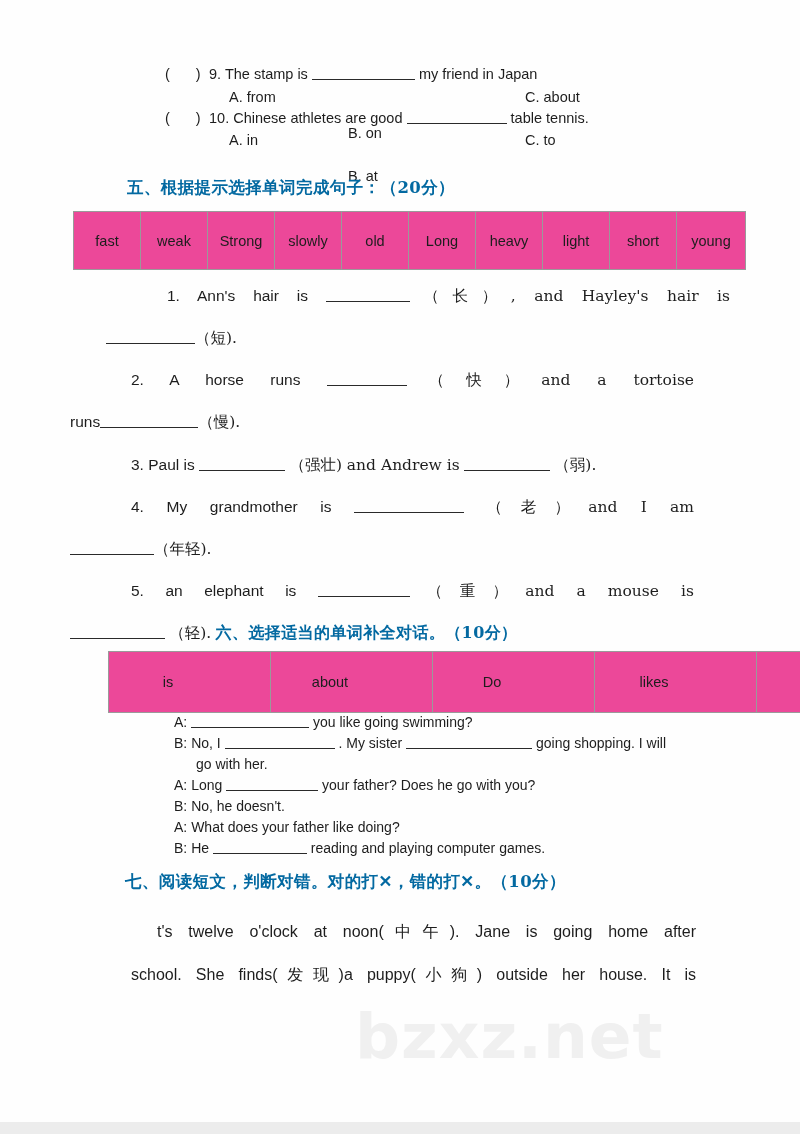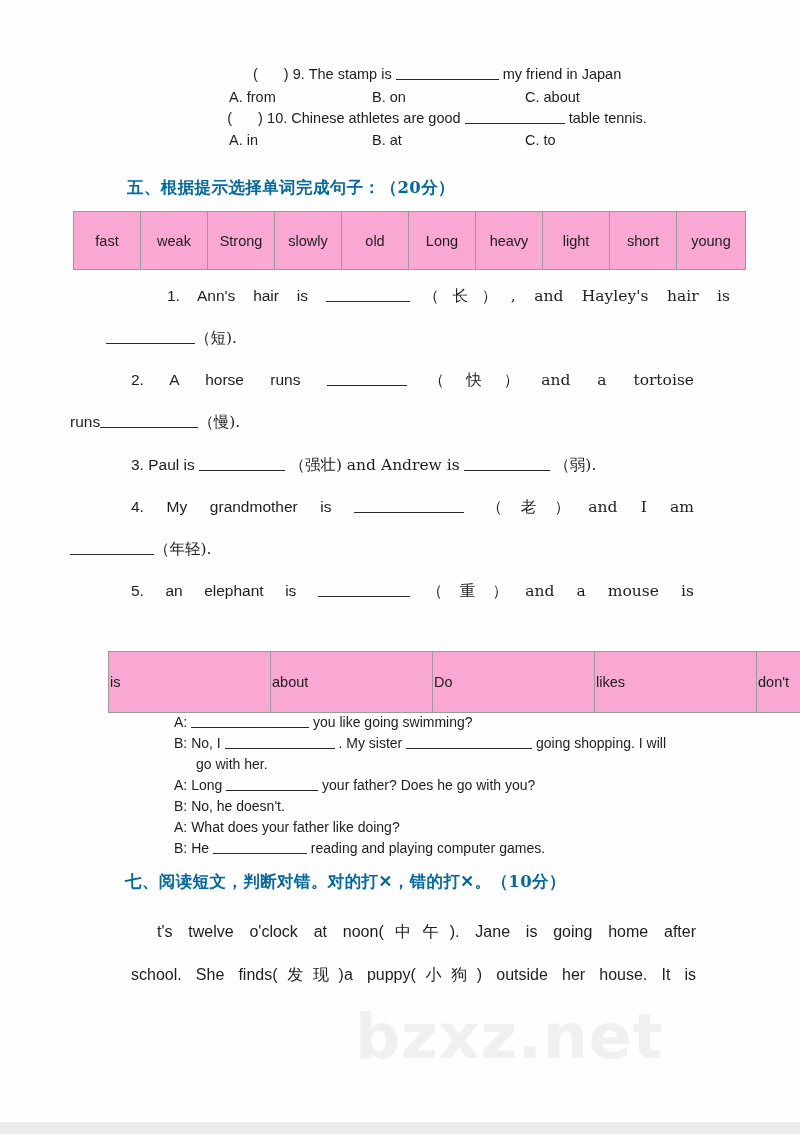--- a/index.html
+++ b/index.html
@@ -51,35 +51,34 @@
   .mc-block {
     position: absolute;
     left: 165px;
     top: 64px;
     width: 540px;
     font-size: 14.5px;
     line-height: 21.5px;
   }
   .mc-q {
     white-space: nowrap;
-    text-align: center;
   }
   .mc-paren {
     display: inline-block;
     width: 44px;
   }
   .mc-opts {
     display: block;
     padding-left: 52px;
     margin-top: 1px;
     position: relative;
     height: 21px;
   }
   .opt-a { position: absolute; left: 64px; }
-  .opt-b { position: absolute; left: 207px; }
+  .opt-b { position: absolute; left: 183px; margin-top: 36px; }
   .opt-c { position: absolute; left: 360px; }
   .blank-u {
     display: inline-block;
     border-bottom: 1.3px solid #2a2a2a;
     height: 13px;
     vertical-align: -1px;
   }
 
   
   .cn-head {
@@ -103,40 +102,40 @@
   
   .wordbank {
     position: absolute;
     border-collapse: collapse;
     table-layout: fixed;
   }
   .wordbank td {
     border: 1px solid #9a9a9a;
     font-size: 14.5px;
     color: #1d1d1d;
-    background: #f9a8d4;
+    background: #ec4899;
   }
   #bank1 {
     left: 73px;
     top: 211px;
     width: 642px;
   }
   #bank1 td {
     height: 55px;
     text-align: center;
     vertical-align: middle;
   }
   #bank2 {
     left: 108px;
     top: 651px;
     width: 582px;
   }
   #bank2 td {
     height: 58px;
-    text-align: left;
+    text-align: center;
     vertical-align: middle;
     padding-right: 44px;
   }
 
   
   .ex {
     position: absolute;
     left: 131px;
     width: 563px;
     font-size: 15.5px;
@@ -312,20 +311,25 @@
     <span class="ln2">
       <span class="blank-u" style="width:84px"></span><span class="cn-paren">（年轻).</span>
     </span>
   </div>
 
   <div class="ex ex-five">
     <span class="ln1">
       <span>5.  an  elephant  is</span>
       <span class="blank-u" style="width:92px"></span><span class="cn-paren">（重）and  a  mouse  is</span>
     </span>
+    <span class="ln2">
+      <span class="blank-u" style="width:95px"></span>
+      <span class="cn-paren">（轻).</span>
+      <span class="cn-head" style="font-size:16px">六、选择适当的单词补全对话。（10分）</span>
+    </span>
   </div>
 
   <table class="wordbank" id="bank2">
     <tbody>
         <tr>
       <td style="width:116px">is</td>
       <td style="width:116px">about</td>
       <td style="width:116px">Do</td>
       <td style="width:116px">likes</td>
       <td style="width:118px">don't</td>

